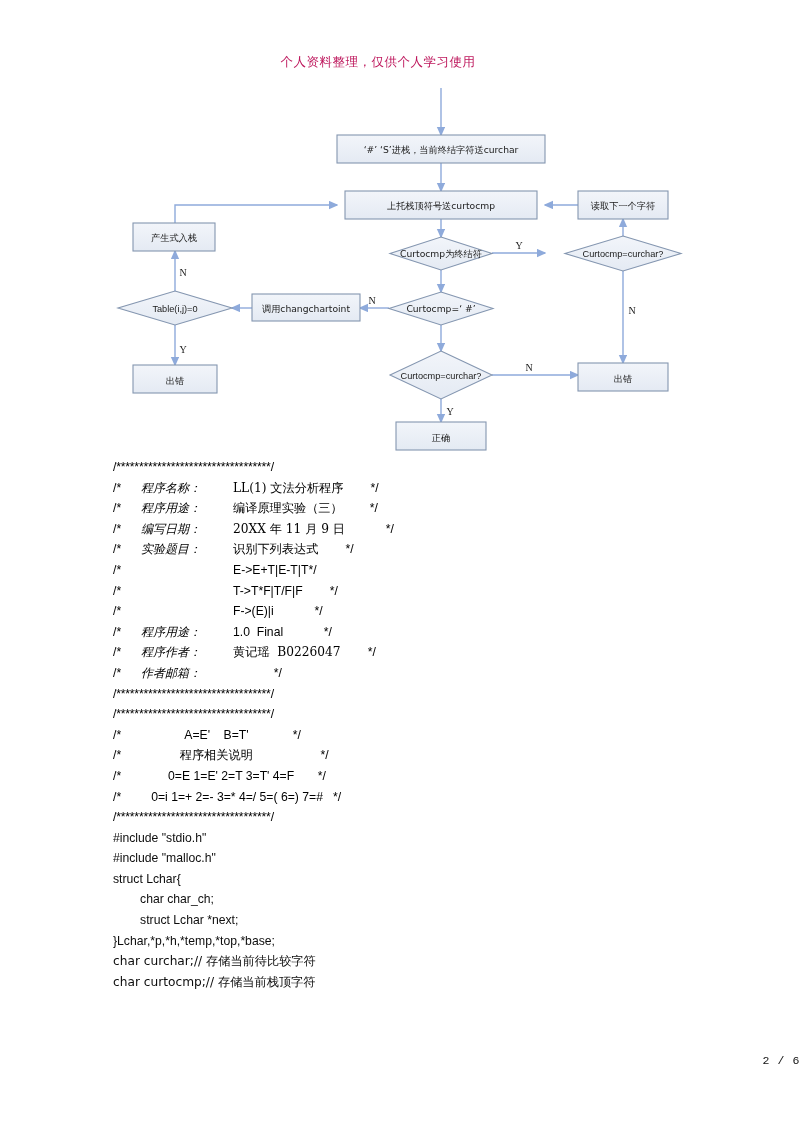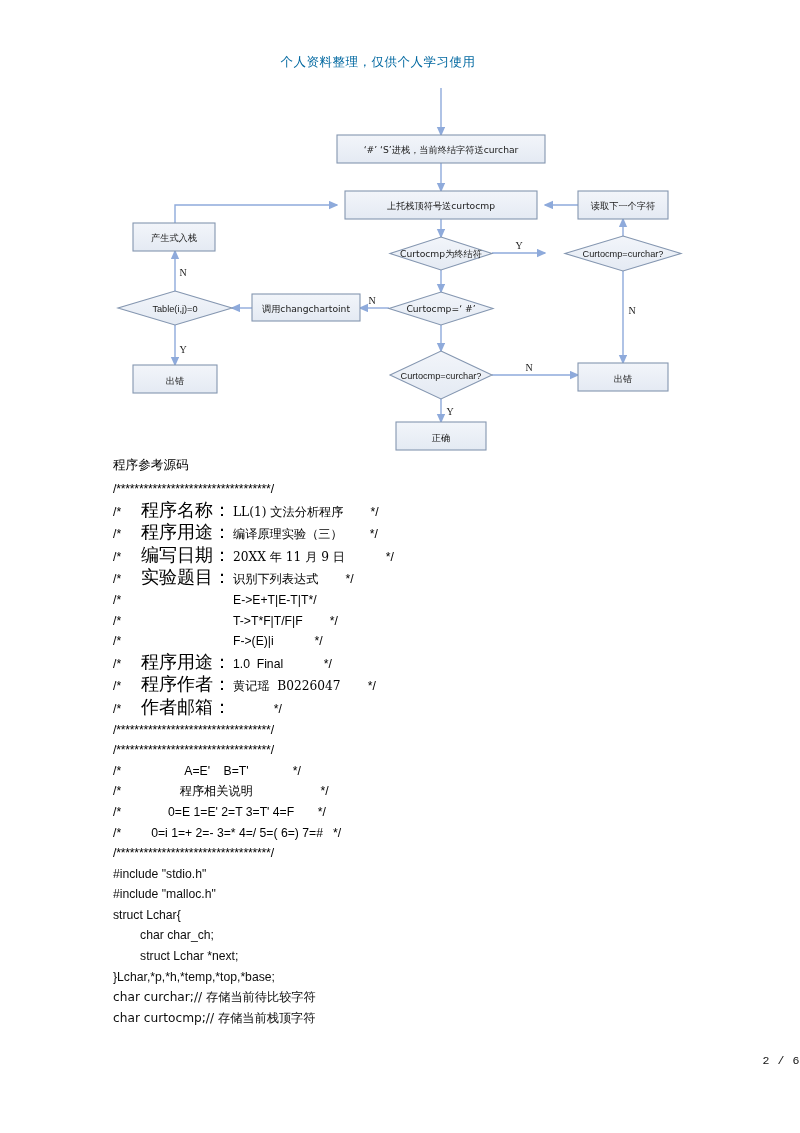--- a/index.html
+++ b/index.html
@@ -20,21 +20,21 @@
   }
   
   .page-header {
     position: absolute;
     left: 0;
     top: 54px;
     width: 756px;
     text-align: center;
     font-family: "DejaVu Serif", serif;
     font-size: 12.5px;
-    color: #0369a1;
+    color: #be185d;
     letter-spacing: 0.5px;
   }
   
   .flow-wrap {
     position: absolute;
     left: 0;
     top: 88px;
     width: 800px;
     height: 370px;
   }
@@ -85,21 +85,21 @@
     letter-spacing: -0.2px;
     white-space: pre;
   }
   .row {
     display: block;
     font-size: 12.2px;
     line-height: 20.6px;
     white-space: pre;
   }
   .row .c1 { display: inline-block; width: 28px; font-family: "Liberation Sans", sans-serif; }
-  .row .c2 { display: inline-block; width: 92px; font-family: "DejaVu Serif", serif; font-size: 18px; }
+  .row .c2 { display: inline-block; width: 92px; font-family: "DejaVu Serif", serif; font-size: 12px; font-style: italic; }
   .row .c3 { display: inline-block; font-family: "Liberation Sans", sans-serif; }
   .row .c3.cjkmix { font-family: "DejaVu Serif", serif; }
   .row .c4 { font-family: "Liberation Sans", sans-serif; }
   
   .page-footer {
     position: absolute;
     left: 0;
     top: 1054px;
     width: 800px;
     text-align: right;
@@ -201,21 +201,20 @@
       <text class="fc-branch" x="183" y="265" text-anchor="middle">Y</text>
       <text class="fc-branch" x="372" y="216" text-anchor="middle">N</text>
       <text class="fc-branch" x="632" y="226" text-anchor="middle">N</text>
       <text class="fc-branch" x="529" y="283" text-anchor="middle">N</text>
       <text class="fc-branch" x="450" y="327" text-anchor="middle">Y</text>
     </svg>
   </div>
 
   <div class="content">
 
-    <div class="sec-title">程序参考源码</div>
 
     <div class="stars">/**********************************/</div>
 
     <div>
       <span class="row"><span class="c1">/*</span><span class="c2">程序名称：</span><span class="c3 cjkmix">LL(1) 文法分析程序</span><span class="c4">        </span><span class="c4">*/</span></span>
       <span class="row"><span class="c1">/*</span><span class="c2">程序用途：</span><span class="c3 cjkmix">编译原理实验（三）</span><span class="c4">        </span><span class="c4">*/</span></span>
       <span class="row"><span class="c1">/*</span><span class="c2">编写日期：</span><span class="c3 cjkmix">20XX 年 11 月 9 日</span><span class="c4">            </span><span class="c4">*/</span></span>
       <span class="row"><span class="c1">/*</span><span class="c2">实验题目：</span><span class="c3 cjkmix">识别下列表达式</span><span class="c4">        </span><span class="c4">*/</span></span>
       <span class="row"><span class="c1">/*</span><span class="c2"></span><span class="c3">E-&gt;E+T|E-T|T*/</span><span class="c4"></span><span class="c4"></span></span>
       <span class="row"><span class="c1">/*</span><span class="c2"></span><span class="c3">T-&gt;T*F|T/F|F</span><span class="c4">        </span><span class="c4">*/</span></span>

